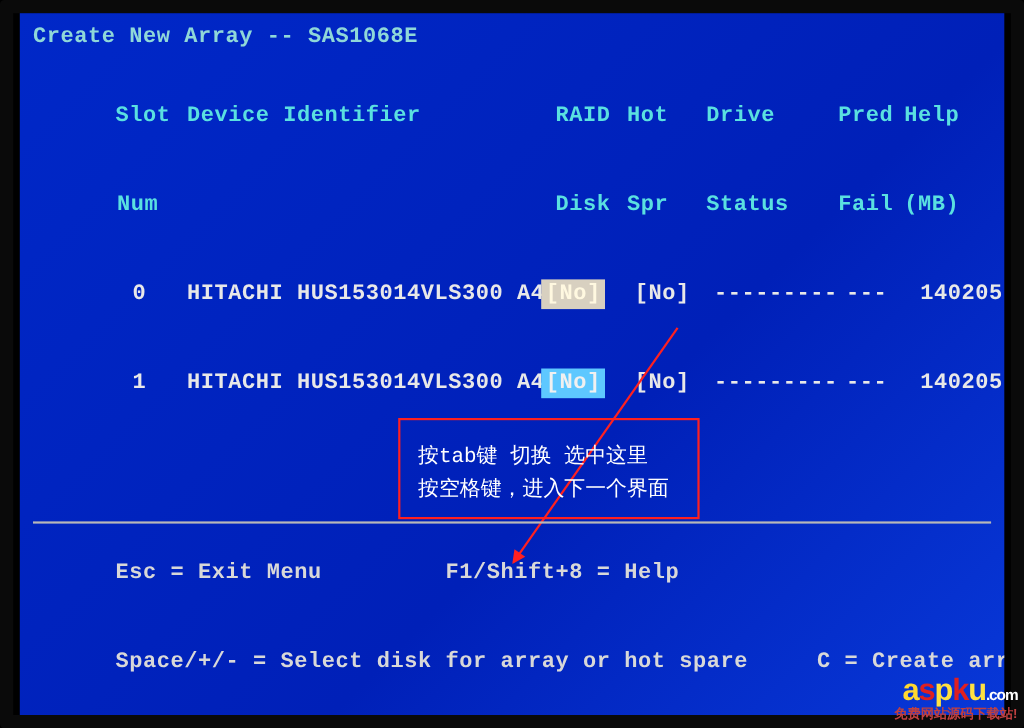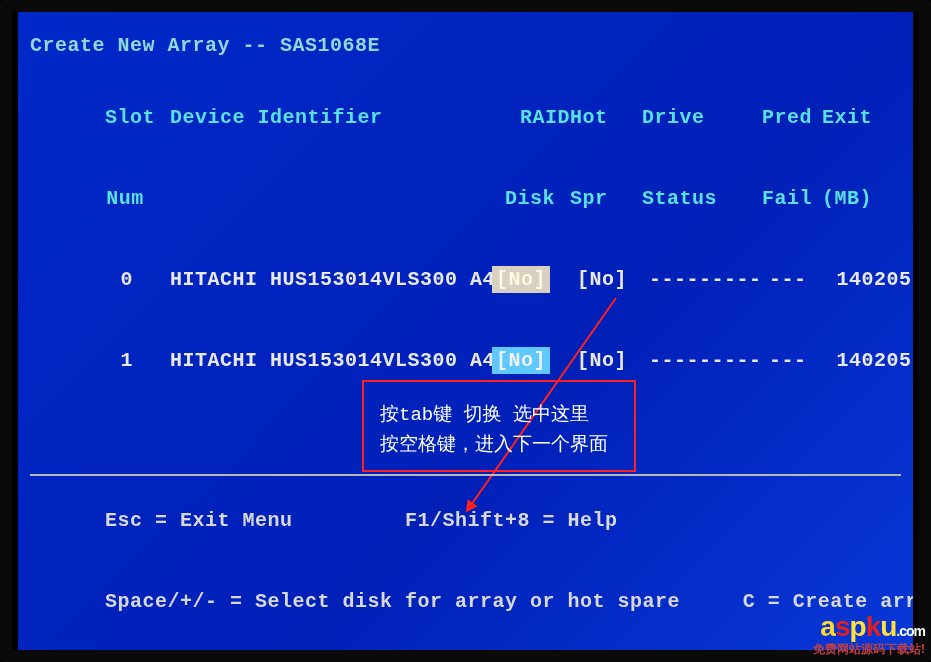--- a/index.html
+++ b/index.html
@@ -17,21 +17,21 @@
       position: absolute;
       top: 0; left: 0; right: 0; bottom: 0;
       border: 12px solid #0a0a0a;
       border-radius: 4px;
     }
     .bios-screen {
       position: absolute;
       top: 12px; left: 18px; right: 18px; bottom: 12px;
       background: linear-gradient(135deg, #0028c8 0%, #0020b8 60%, #0838d8 100%);
       color: #fff;
-      padding: 20px 12px;
+      padding: 8px 12px;
       overflow: hidden;
     }
     .row { white-space: pre; line-height: 1.35; letter-spacing: 0.5px; }
     .top-title { color: #8fd8d8; font-size: 20px; }
     .header-info { margin-left: 30px; margin-bottom: 18px; }
     .header-info .row { color: #6ce0e0; }
     .header-info .val { color: #e8e8e8; }
     .table-header { color: #5ae0e0; }
     .table-body .row { color: #e8e8e8; }
     .raid-cell {
@@ -124,21 +124,21 @@
 
 <div class="bios-screen">
 
   <div class="row top-title">Create New Array -- SAS1068E</div>
 
   <div class="header-info">
   </div>
 
   <div class="table-header">
     <div class="row">
-      <span class="slot-num" style="text-align:left;padding:0;">Slot</span><span>  </span><span class="dev-id">Device Identifier</span><span class="raid-col" style="text-align:right">RAID</span><span class="hotspr-col">Hot</span><span class="status-col">Drive</span><span class="pred-col">Pred</span><span class="size-col" style="text-align:left">Exit</span>
+      <span class="slot-num" style="text-align:left;padding:0;">Slot</span><span>  </span><span class="dev-id">Device Identifier</span><span class="raid-col" style="text-align:center">RAID</span><span class="hotspr-col">Hot</span><span class="status-col">Drive</span><span class="pred-col">Pred</span><span class="size-col" style="text-align:left">Help</span>
     </div>
     <div class="row">
       <span class="slot-num" style="text-align:center;padding:0;">Num</span><span>  </span><span class="dev-id"></span><span class="raid-col" style="text-align:center">Disk</span><span class="hotspr-col">Spr</span><span class="status-col">Status</span><span class="pred-col">Fail</span><span class="size-col" style="text-align:left">(MB)</span>
     </div>
   </div>
 
   <div class="table-body">
     <div class="row">
       <span class="slot-num">0</span><span>  </span><span class="dev-id">HITACHI HUS153014VLS300 A410</span><span class="raid-cell selected">[No]</span><span>  </span><span class="hotspr-col">[No]</span><span class="status-col">---------</span><span class="pred-col">---</span><span class="size-col">140205</span>
     </div>

